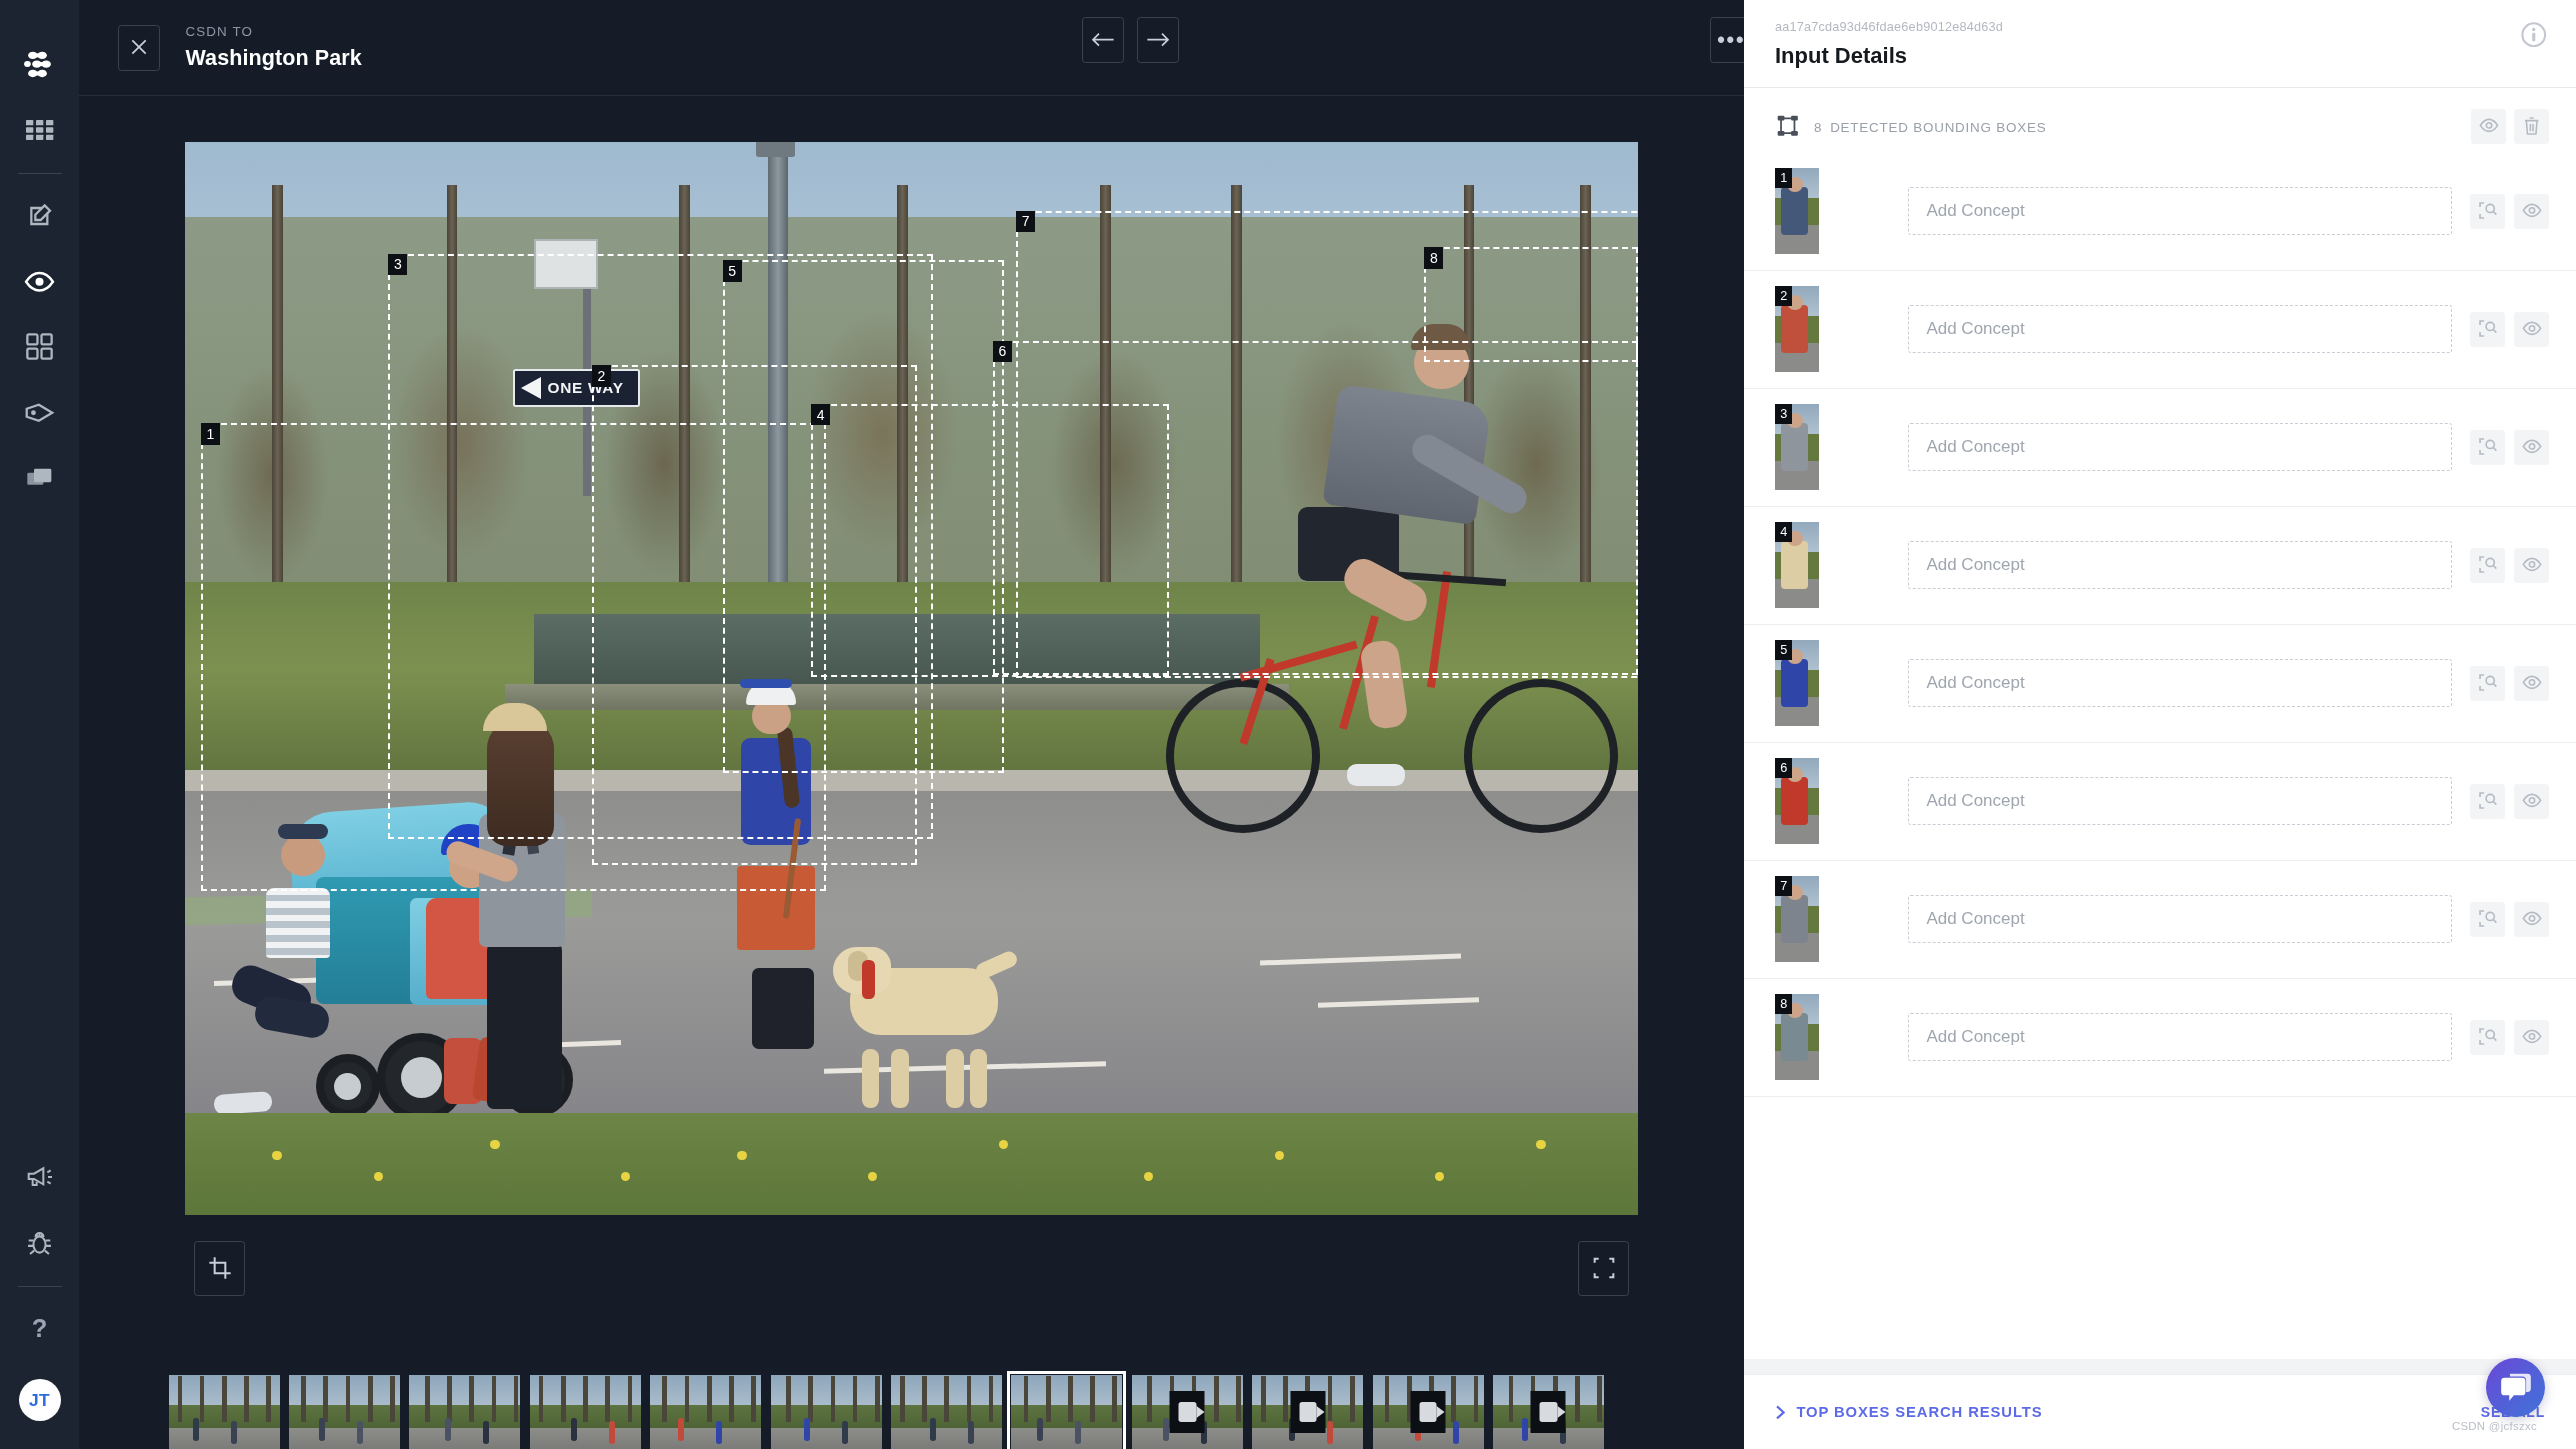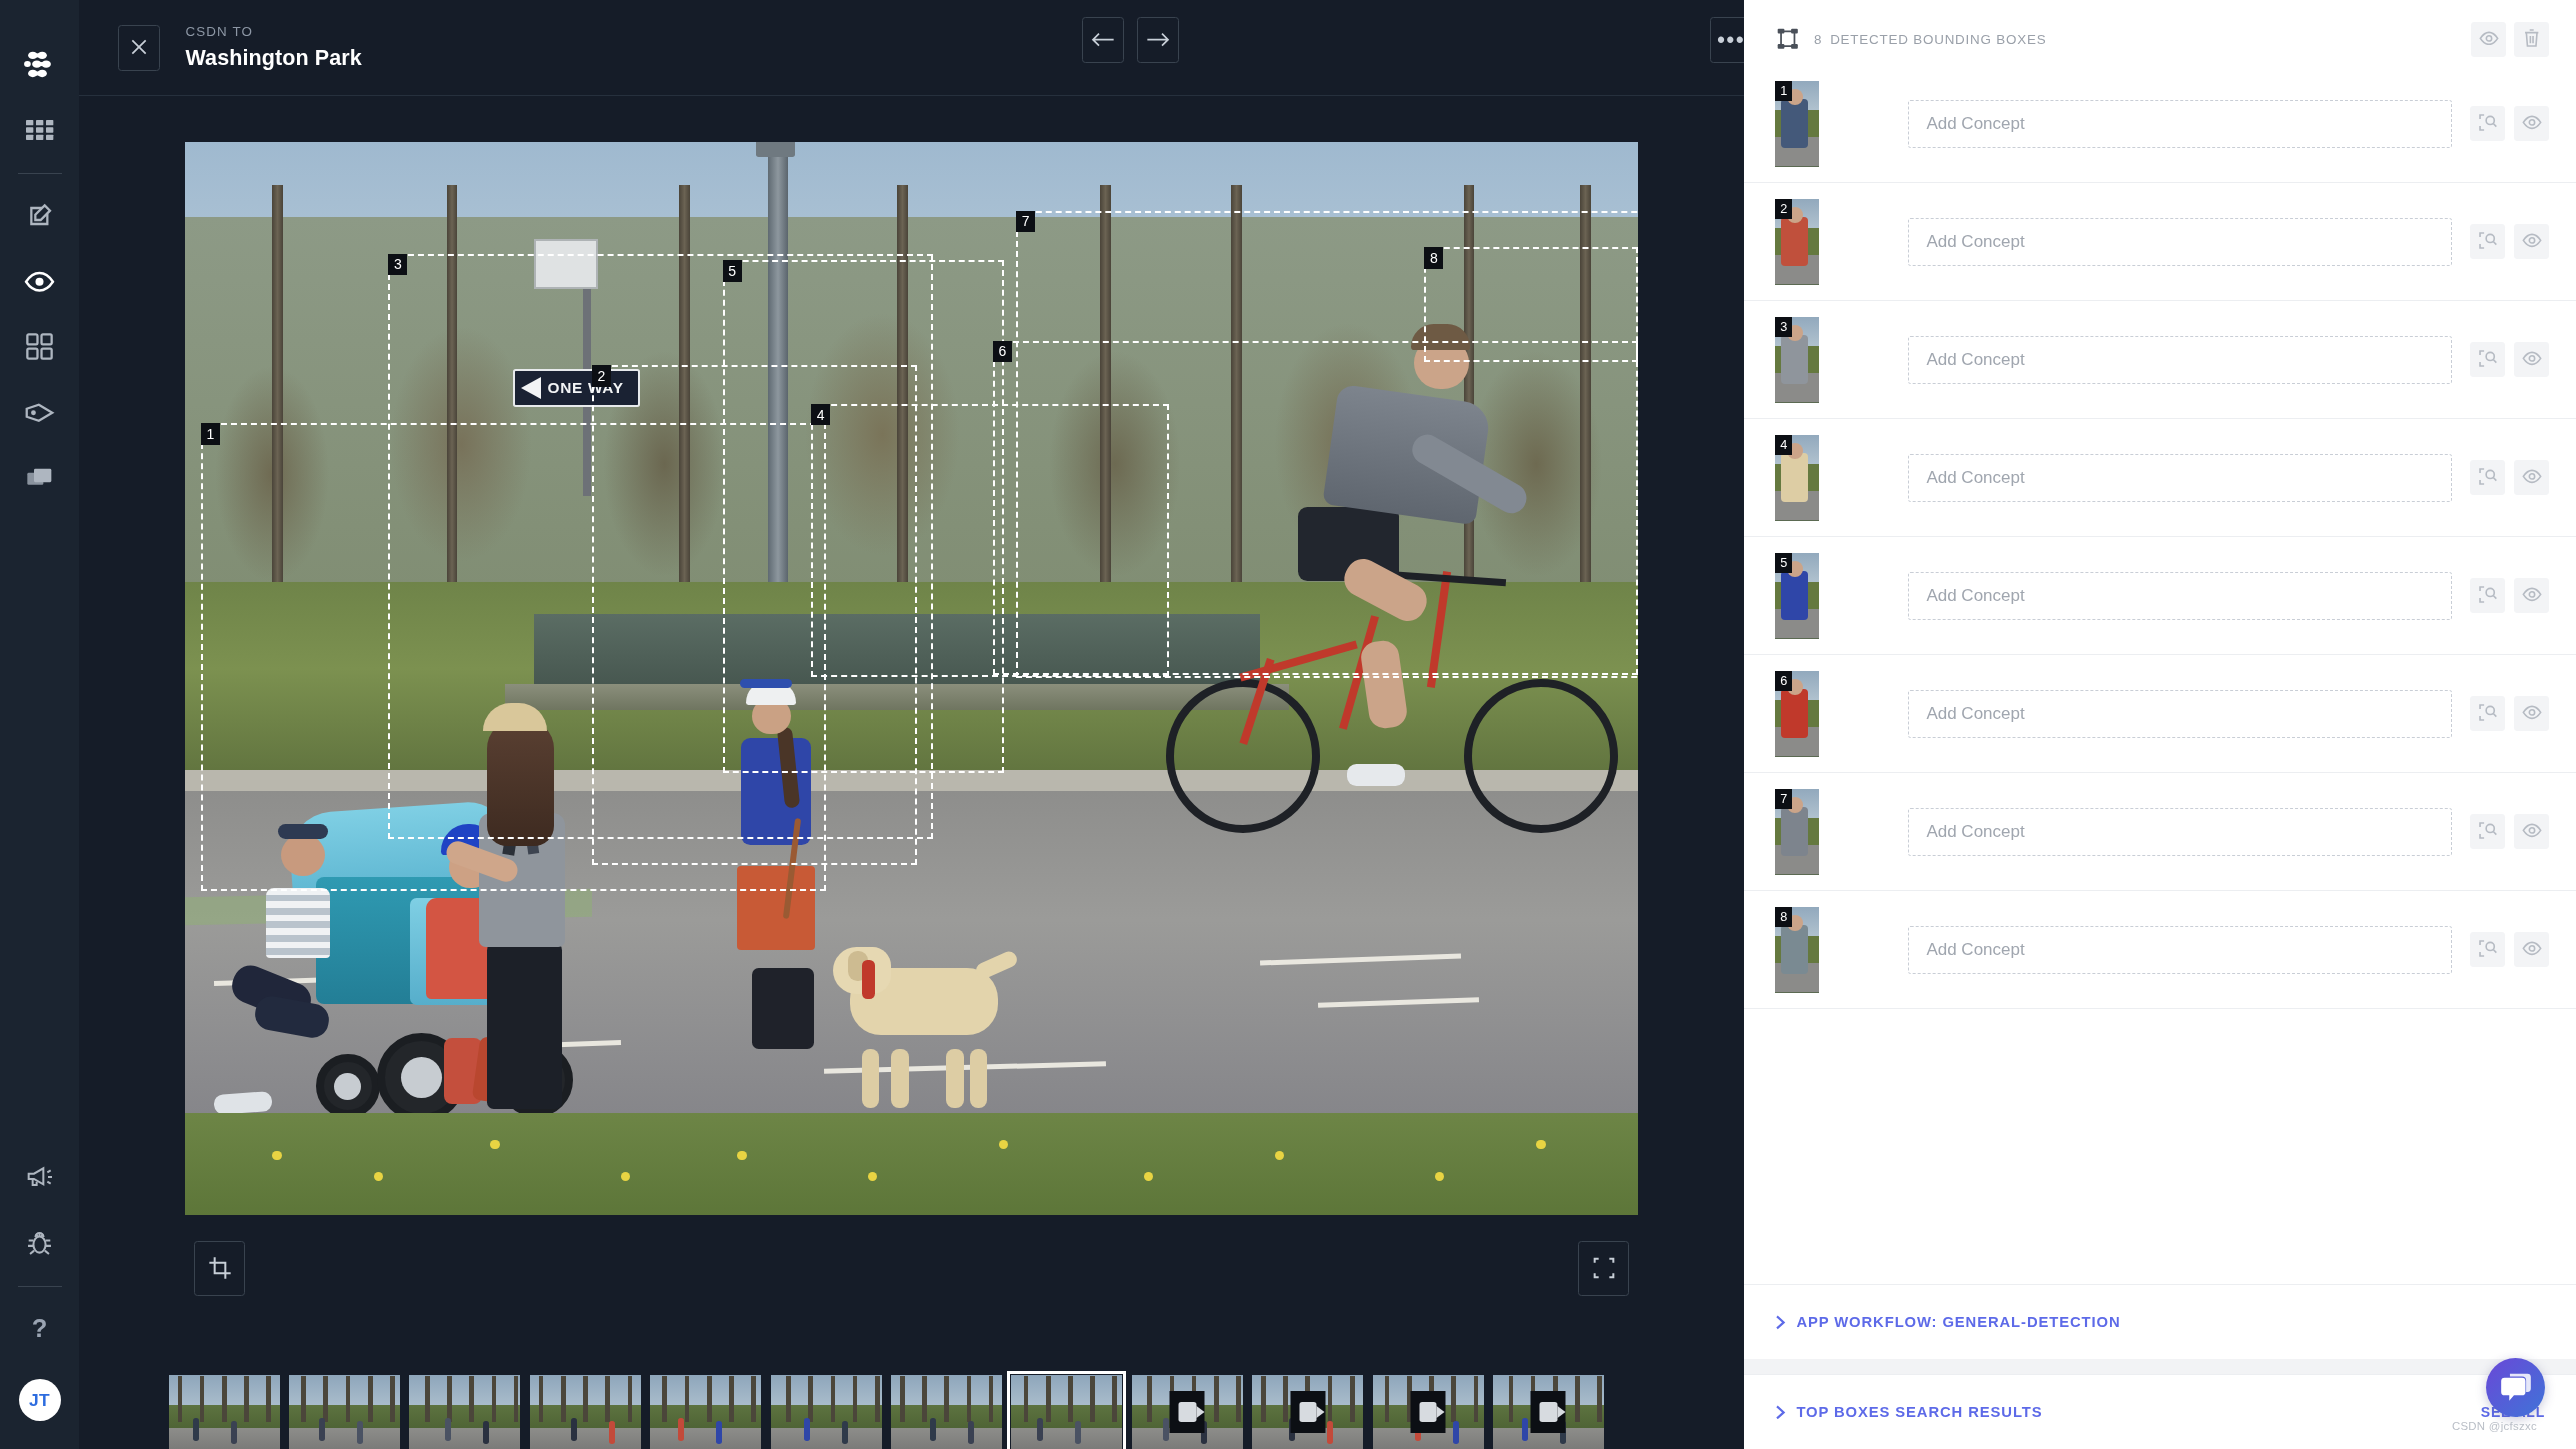--- a/index.html
+++ b/index.html
@@ -774,20 +774,33 @@
             <div class="ft-person" style="left: 60%; top: 62%; background: rgb(47, 58, 74);"></div>
           </div>
           <div class="vid-badge">
             <span class="cam"></span>
           </div>
         </div>
       </div>
   </div>
 
   <div class="panel">
+    <div class="panel-head">
+      <div class="panel-id">aa17a7cda93d46fdae6eb9012e84d63d</div>
+      <div class="panel-title">Input Details</div>
+      <div class="info-icon">
+        <span>
+          <svg width="25.5" height="25.5" viewBox="0 0 38 38">
+            <circle cx="19" cy="19" r="17" fill="none" stroke="#c3c8d0" stroke-width="3"></circle>
+            <circle cx="19" cy="11" r="2.6" fill="#c3c8d0"></circle>
+            <rect x="16.6" y="16" width="4.8" height="13" rx="2.2" fill="#c3c8d0"></rect>
+          </svg>
+        </span>
+      </div>
+    </div>
 
 
     <div class="bbox-bar">
       <span>
         <svg width="25.5" height="25.5" viewBox="0 0 38 38" fill="none" stroke="#4a5059" stroke-width="2.6">
           <rect x="9" y="8" width="20" height="22"></rect>
           <rect x="4" y="4" width="10" height="7" rx="1.5" fill="#4a5059" stroke="none"></rect>
           <rect x="24" y="4" width="10" height="7" rx="1.5" fill="#4a5059" stroke="none"></rect>
           <rect x="4" y="27" width="10" height="7" rx="1.5" fill="#4a5059" stroke="none"></rect>
           <rect x="24" y="27" width="10" height="7" rx="1.5" fill="#4a5059" stroke="none"></rect>
@@ -1035,28 +1048,20 @@
             <span class="sq-btn">
               <span><svg width="20" height="14.8" viewBox="0 0 30 22" fill="none" stroke="#b6bbc3" stroke-width="2.4">
                   <path d="M2 11c4-6 8-9 13-9s9 3 13 9c-4 6-8 9-13 9s-9-3-13-9z"></path>
                   <circle cx="15" cy="11" r="4"></circle>
                 </svg></span>
             </span>
           </div>
         </div>
       </div>
 
-    <div class="collapsed-sec">
-      <span class="chev">
-        <svg width="10.7" height="14.8" viewBox="0 0 16 22" fill="none" stroke="#5d6ae8" stroke-width="3.2">
-            <path d="M3 2l10 9-10 9"></path>
-          </svg>
-      </span>
-      <span class="lbl">APP WORKFLOW: GENERAL-DETECTION</span>
-    </div>
 
     <div class="gap-strip"></div>
 
     <div class="collapsed-sec">
       <span class="chev">
         <svg width="10.7" height="14.8" viewBox="0 0 16 22" fill="none" stroke="#5d6ae8" stroke-width="3.2">
             <path d="M3 2l10 9-10 9"></path>
           </svg>
       </span>
       <span class="lbl">TOP BOXES SEARCH RESULTS</span>

